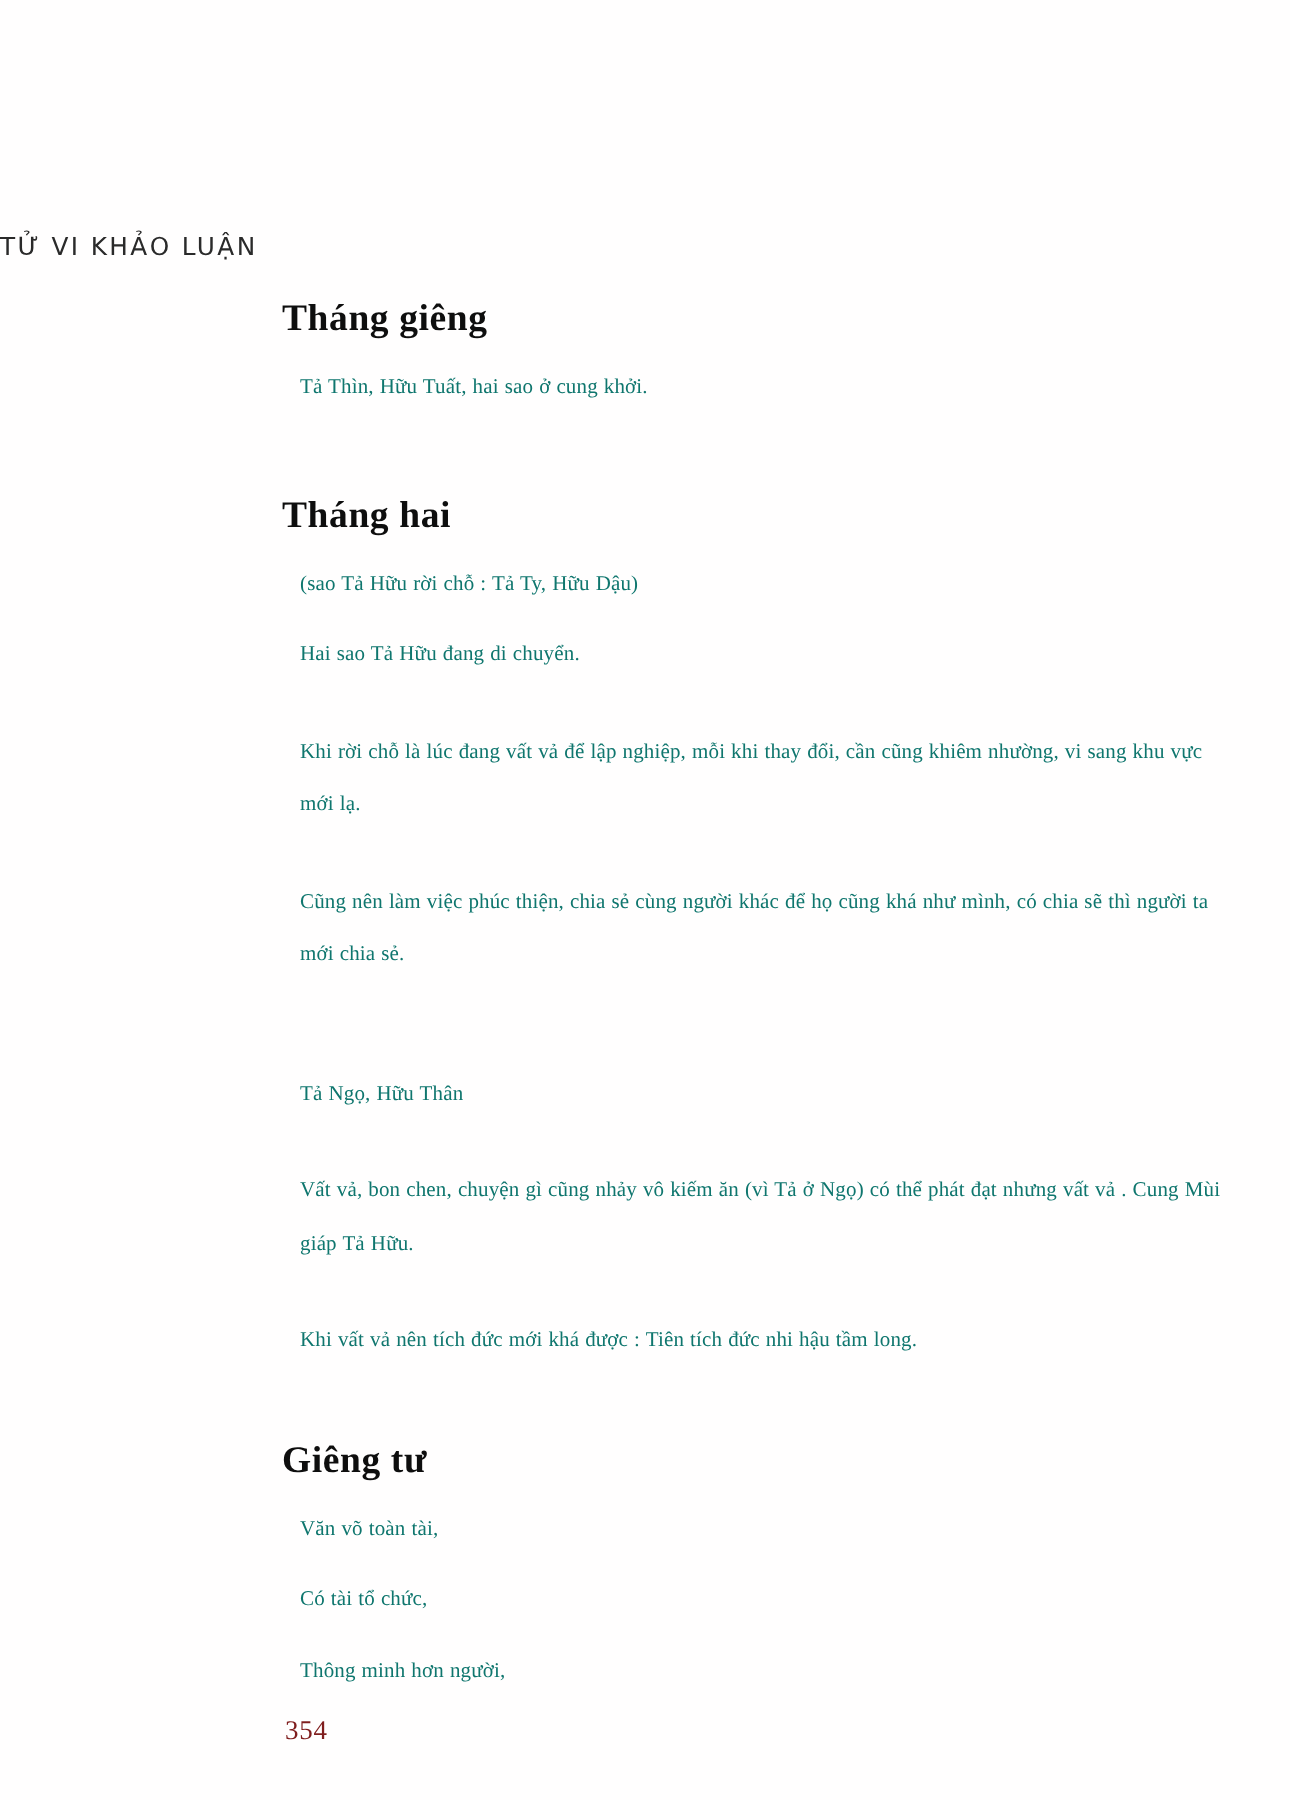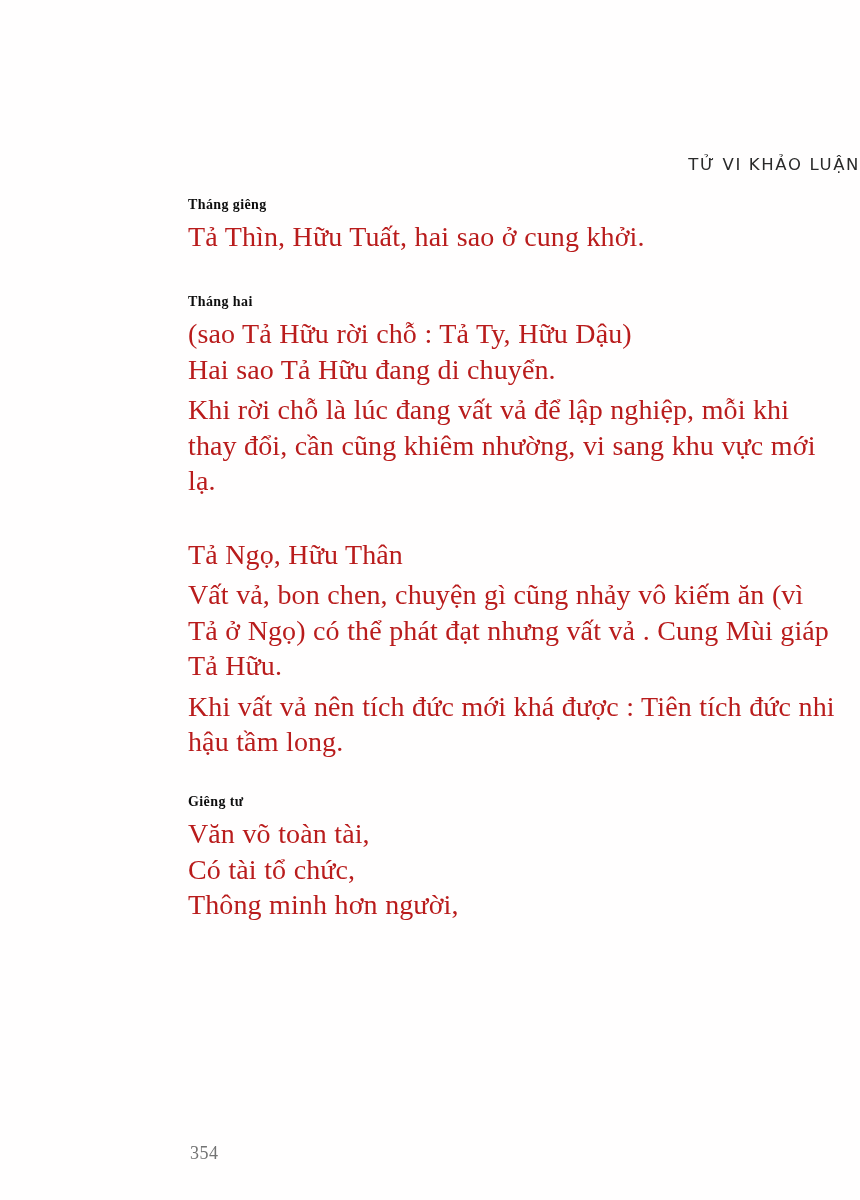--- a/index.html
+++ b/index.html
@@ -21,21 +21,21 @@
     inset: 0;
     background: #fffefe;
   }
 
   
   .running-head {
     position: absolute;
     top: 155px;
     left: 0;
     right: 0;
-    text-align: right;
+    text-align: left;
     font-size: 16.5px;
     letter-spacing: 1.6px;
     color: #2a2a2a;
     font-family: "DejaVu Sans", "Liberation Sans", sans-serif;
     font-weight: 400;
     -webkit-font-smoothing: none;
   }
 
   
   .content {
@@ -43,50 +43,50 @@
     top: 196px;
     left: 188px;
     width: 648px;
   }
 
   .sect {
     margin: 0;
   }
 
   h2.heading {
-    font-size: 14px;
+    font-size: 25px;
     font-weight: bold;
     letter-spacing: 0.4px;
     margin: 0 0 5px 0;
     line-height: 1.32;
     color: #0e0e0e;
   }
 
   p.para,
   p.line {
-    font-size: 28px;
+    font-size: 14px;
     line-height: 35.5px;
-    margin: 0;
-    color: #b91c1c;
+    margin: 12px;
+    color: #0f766e;
     letter-spacing: 0.1px;
     text-align: left;
     word-spacing: 0.4px;
   }
 
   .gap-sm { height: 5px; }
   .gap-xl { height: 33px; }
 
   .list-line { margin-top: 10px; }
 
   .folio {
     position: absolute;
     left: 190px;
     top: 1143px;
     font-size: 18px;
-    color: #737373;
+    color: #7f1d1d;
     letter-spacing: 0.5px;
     font-family: "Liberation Serif", "DejaVu Serif", serif;
   }
 </style>
 </head>
 <body>
 
 <div class="page">
 
   <div class="running-head">TỬ VI KHẢO LUẬN</div>
@@ -101,20 +101,21 @@
 
     <div class="gap-xl"></div>
 
     <section class="sect">
       <h2 class="heading">Tháng hai</h2>
       <p class="line">(sao Tả Hữu rời chỗ : Tả Ty, Hữu Dậu)</p>
       <p class="line">Hai sao Tả Hữu đang di chuyển.</p>
       <div class="gap-sm"></div>
       <p class="para">Khi rời chỗ là lúc đang vất vả để lập nghiệp, mỗi khi thay đổi, cần cũng khiêm nhường, vi sang khu vực mới lạ.</p>
       <div class="gap-sm"></div>
+      <p class="para">Cũng nên làm việc phúc thiện, chia sẻ cùng người khác để họ cũng khá như mình, có chia sẽ thì người ta mới chia sẻ.</p>
     </section>
 
     <div class="gap-xl"></div>
 
     <section class="sect">
       <p class="line">Tả Ngọ, Hữu Thân</p>
       <div class="gap-sm"></div>
       <p class="para">Vất vả, bon chen, chuyện gì cũng nhảy vô kiếm ăn (vì Tả ở Ngọ) có thể phát đạt nhưng vất vả . Cung Mùi giáp Tả Hữu.</p>
       <div class="gap-sm"></div>
       <p class="para">Khi vất vả nên tích đức mới khá được : Tiên tích đức nhi hậu tầm long.</p>

